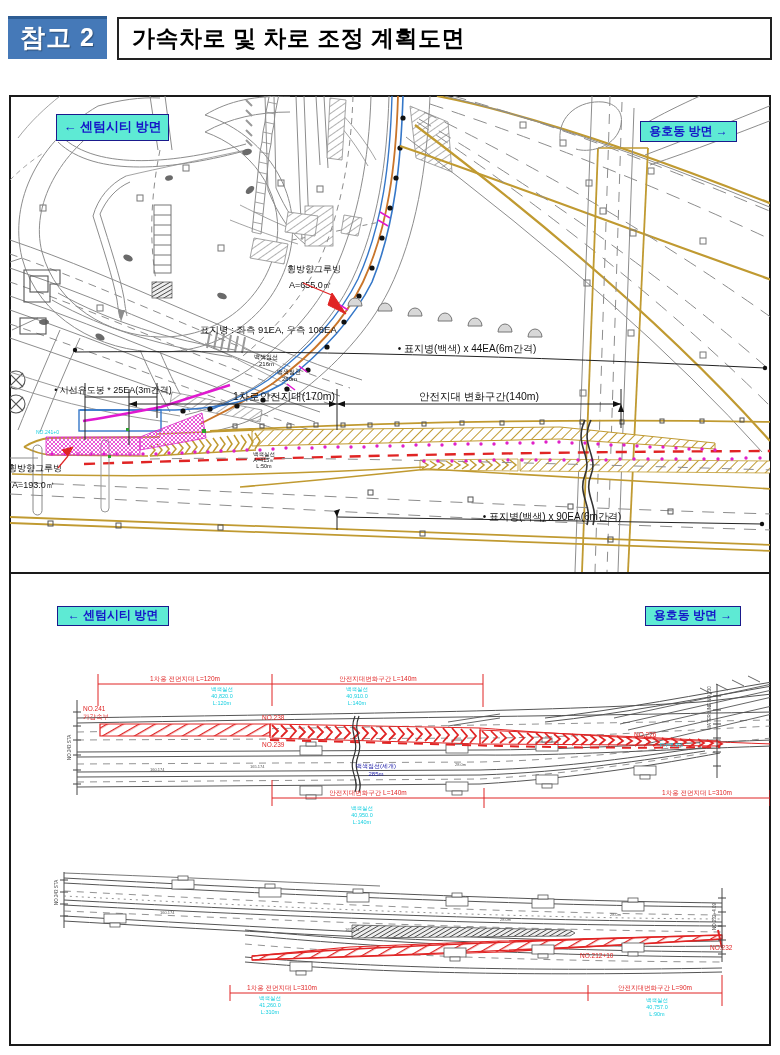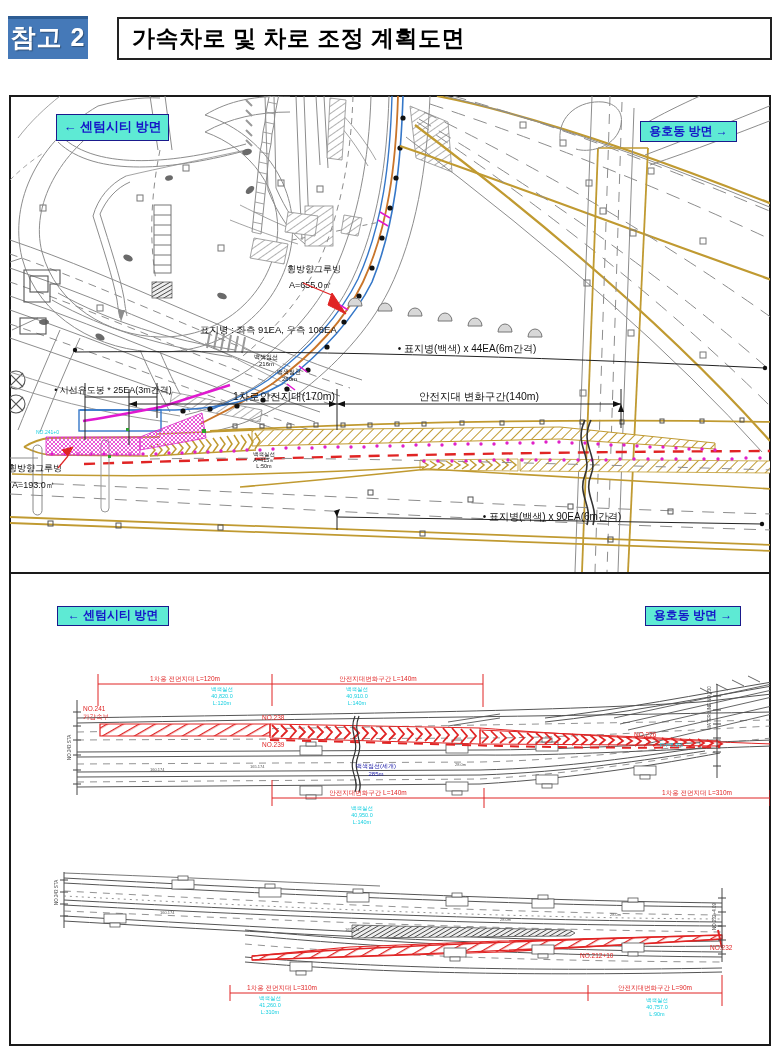--- a/index.html
+++ b/index.html
@@ -1,17 +1,17 @@
 <!DOCTYPE html>
 <html><head>
 <meta charset="utf-8">
 <style>
   html,body{margin:0;padding:0;background:#fff;}
   body{width:780px;height:1055px;position:relative;font-family:"Liberation Sans",sans-serif;overflow:hidden;}
-  .refbox{position:absolute;left:8px;top:16px;width:80px;height:40px;background:#4579b8;border-top:3px solid #2e5d94;}
+  .refbox{position:absolute;left:8px;top:16px;width:99px;height:40px;background:#4579b8;border-top:3px solid #2e5d94;}
   .refbox span{display:block;text-align:center;line-height:37px;color:#fff;font-weight:bold;font-size:25px;letter-spacing:1px;text-shadow:1px 1px 1px rgba(0,0,0,0.35);}
   .titlebox{position:absolute;left:117px;top:17px;width:655px;height:43px;border:2px solid #222;box-sizing:border-box;}
   .titlebox span{display:block;margin-left:13px;line-height:39px;color:#000;font-weight:bold;font-size:23px;letter-spacing:0.5px;}
   .mainbox{position:absolute;left:9px;top:95px;width:762px;height:951px;border:2px solid #1a1a1a;box-sizing:border-box;background:#fff;}
   .dirbox{position:absolute;border:1.5px solid #1a1a8c;background:#5eead4;color:#1515c8;font-weight:bold;font-size:13px;text-align:center;box-sizing:border-box;z-index:5;}
   svg{position:absolute;left:0;top:0;}
 </style>
 </head>
 <body>
   <div class="refbox">

